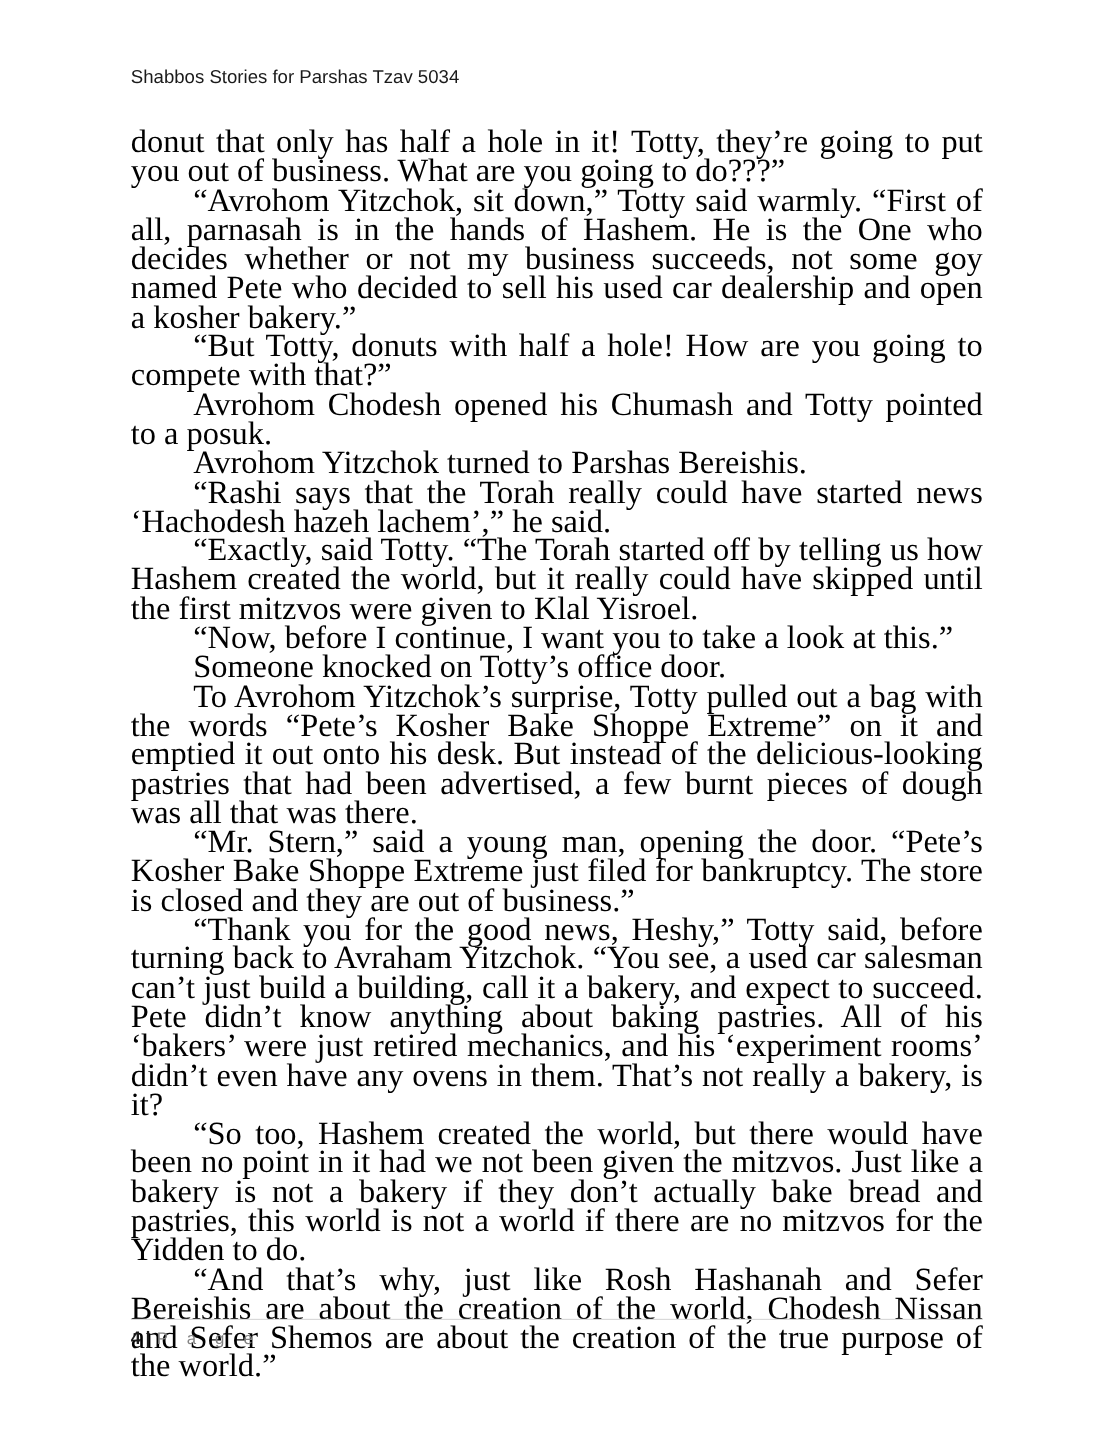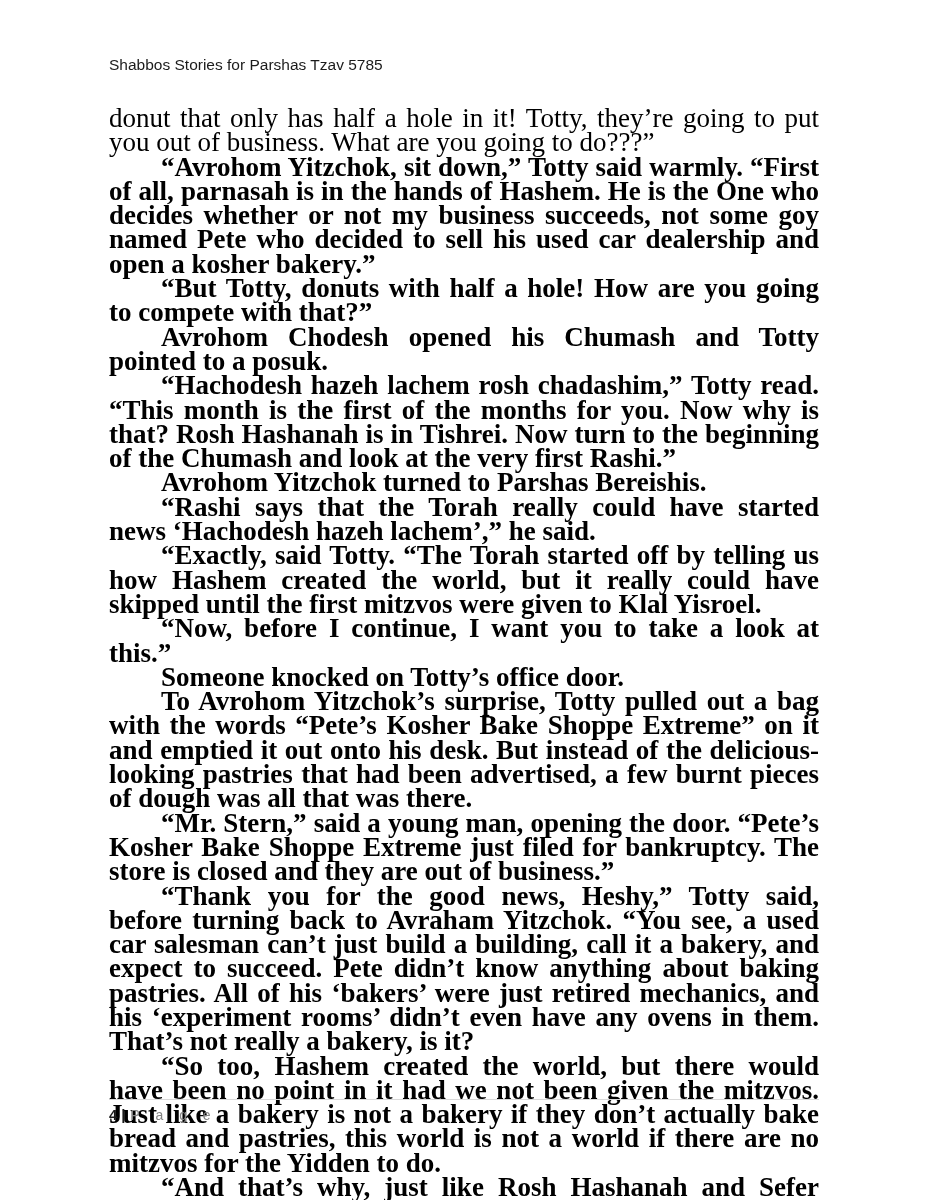--- a/index.html
+++ b/index.html
@@ -34,21 +34,20 @@
     line-height: 24.3px;
     color: #000000;
     text-align: justify;
   }
   .content p.para {
     margin: 0;
     padding: 0;
   }
   .content p.para.indent {
     text-indent: 52px;
-    font-weight: bold;
   }
   .footer-rule {
     position: absolute;
     left: 109px;
     top: 1099px;
     width: 710px;
     height: 0;
     border-top: 1px solid #d9d9d9;
   }
   .footer {
@@ -74,28 +73,27 @@
     color: #848484;
     letter-spacing: 6px;
     font-size: 14px;
   }
 </style>
 </head>
 <body>
 
 <div class="page">
 
-  <div class="header">Shabbos Stories for Parshas Tzav 5785</div>
+  <div class="header">Shabbos Stories for Parshas Tzav 5034</div>
 
   <div class="content">
       <p class="para">donut that only has half a hole in it! Totty, they’re going  to put you out of business. What are you going to do???”</p>
       <p class="para indent">“Avrohom Yitzchok, sit down,” Totty said warmly. “First of all, parnasah is in the hands of Hashem. He is the One who decides whether or not my business succeeds, not some goy named Pete who decided to sell his used car dealership and open a kosher bakery.”</p>
       <p class="para indent">“But Totty, donuts with half a hole! How are you going to compete with that?”</p>
       <p class="para indent">Avrohom Chodesh opened his Chumash and Totty pointed to a posuk.</p>
-      <p class="para indent">“Hachodesh hazeh lachem rosh chadashim,” Totty read. “This month is the first of the months for you. Now why is that? Rosh Hashanah is in Tishrei. Now turn to the beginning of the Chumash and look at the very first Rashi.”</p>
       <p class="para indent">Avrohom Yitzchok turned to Parshas Bereishis.</p>
       <p class="para indent">“Rashi says that the Torah really could have started news ‘Hachodesh hazeh lachem’,” he said.</p>
       <p class="para indent">“Exactly, said Totty. “The Torah started off by telling us how Hashem created the world, but it really could have skipped until the first mitzvos were given to Klal Yisroel.</p>
       <p class="para indent">“Now, before I continue, I want you to take a look at this.”</p>
       <p class="para indent">Someone knocked on Totty’s office door.</p>
       <p class="para indent">To Avrohom Yitzchok’s surprise, Totty pulled out a bag with the words “Pete’s Kosher Bake Shoppe Extreme” on it and emptied it out onto his desk. But instead of the delicious-looking pastries that had been advertised, a few burnt pieces of dough was all that was there.</p>
       <p class="para indent">“Mr. Stern,” said a young man, opening the door. “Pete’s Kosher Bake Shoppe Extreme just filed for bankruptcy. The store is closed and they are out of business.”</p>
       <p class="para indent">“Thank you for the good news, Heshy,” Totty said, before turning back to Avraham Yitzchok. “You see, a used car salesman can’t just build a building, call it a bakery, and expect to succeed. Pete didn’t know anything about baking pastries. All of his ‘bakers’ were just retired mechanics, and his ‘experiment rooms’ didn’t even have any ovens in them. That’s not really a bakery, is it?</p>
       <p class="para indent">“So too, Hashem created the world, but there would have been no point in it had we not been given the mitzvos. Just like a bakery is not a bakery if they don’t actually bake bread and pastries, this world is not a world if there are no mitzvos for the Yidden to do.</p>
       <p class="para indent">“And that’s why, just like Rosh Hashanah and Sefer Bereishis are about the creation of the world, Chodesh Nissan and Sefer Shemos are about the creation of the true purpose of the world.”</p>

